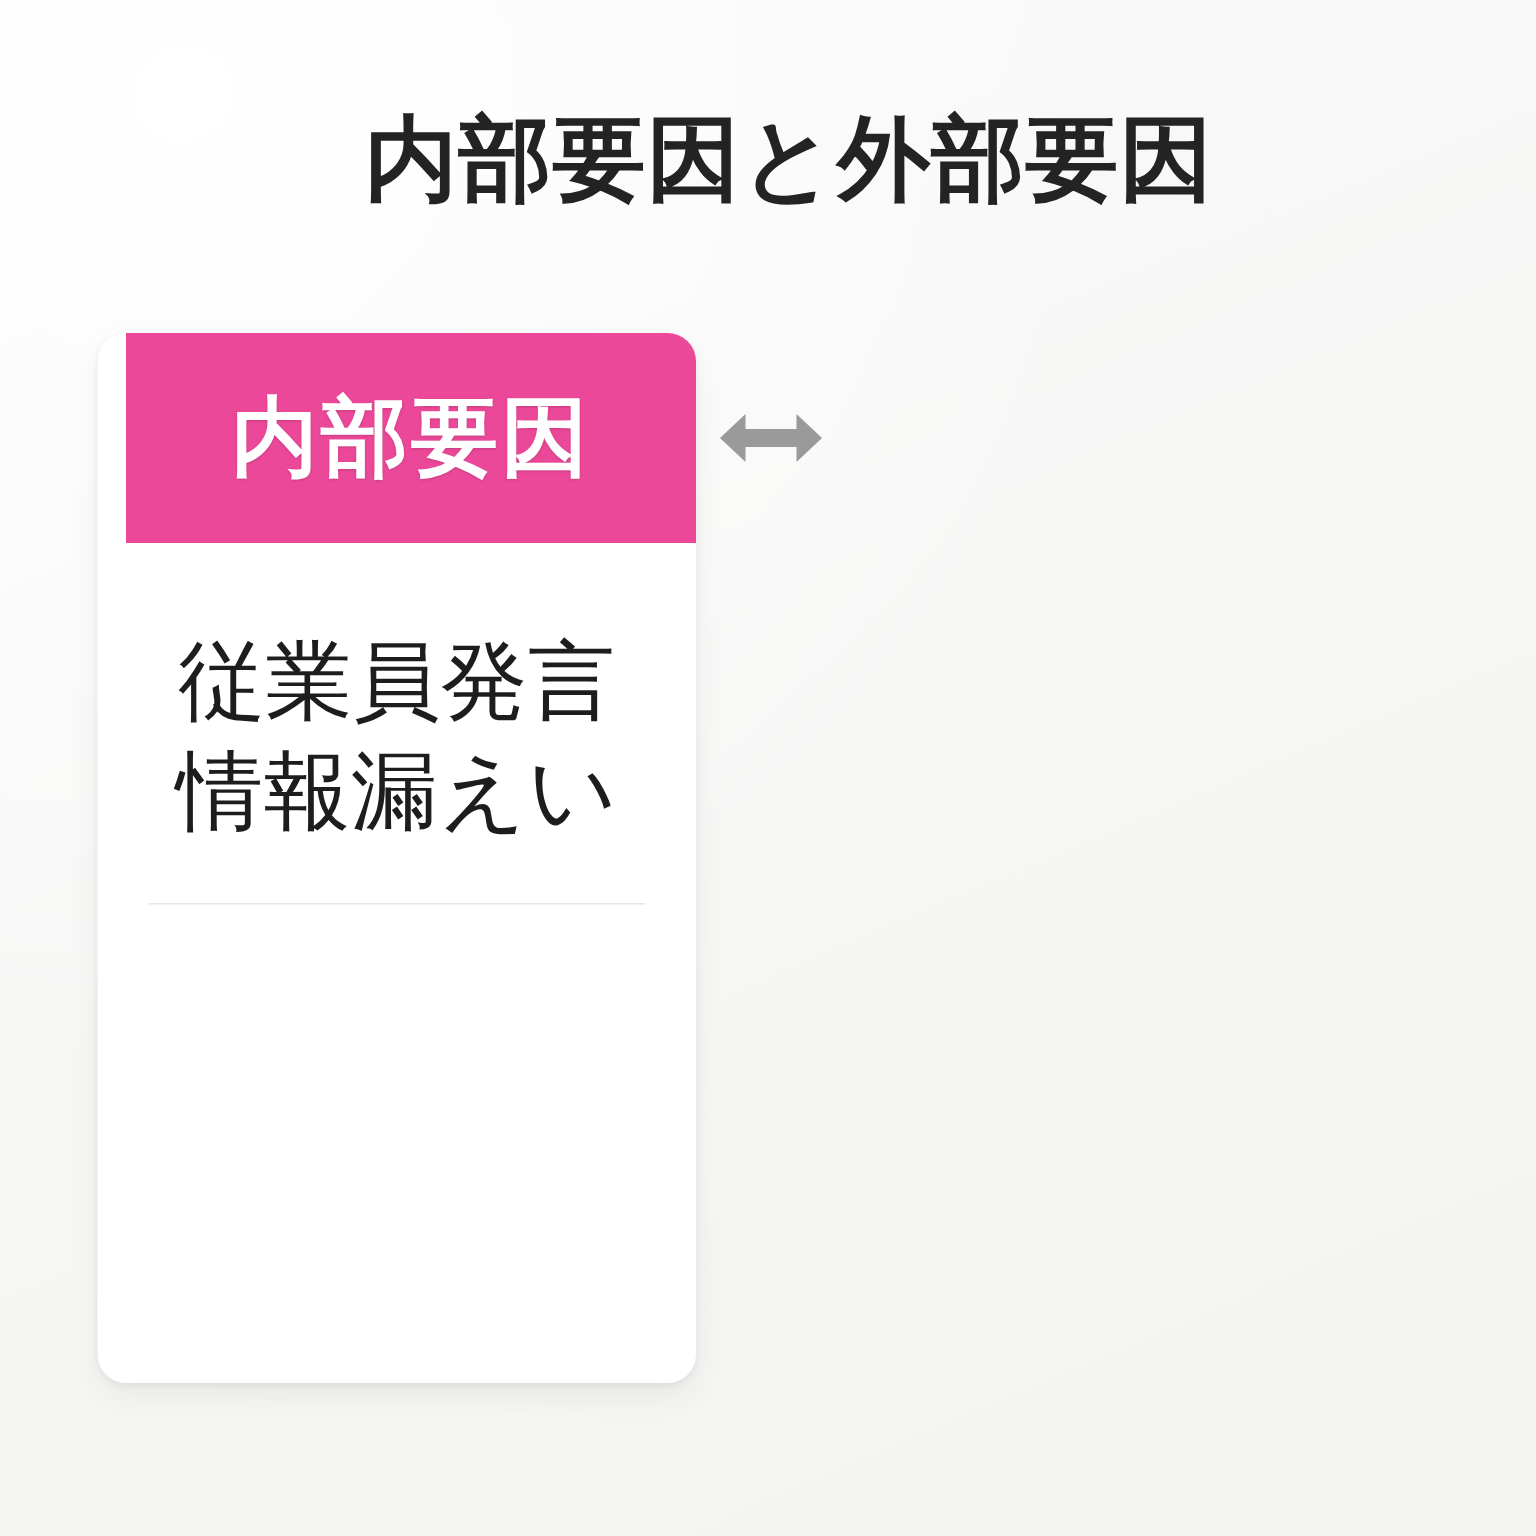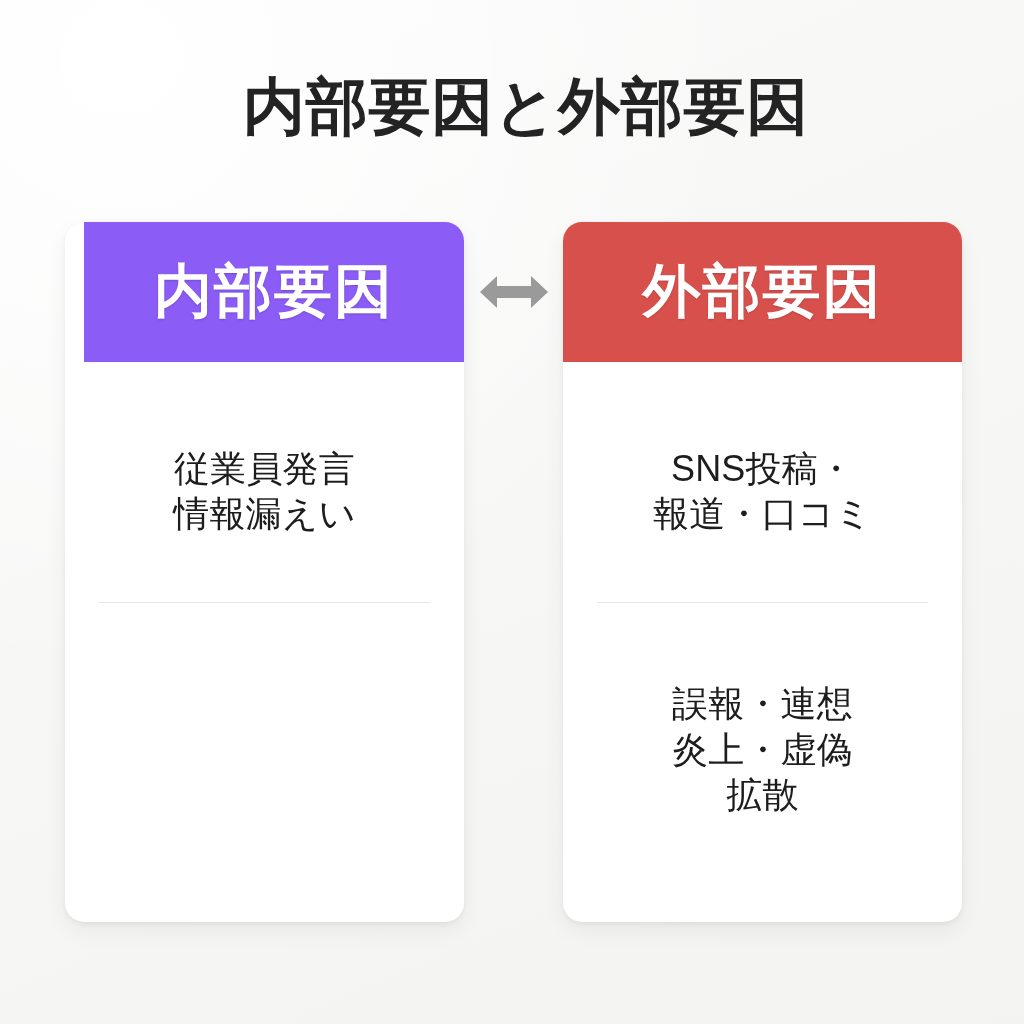--- a/index.html
+++ b/index.html
@@ -84,21 +84,21 @@
     display: flex;
     flex-direction: column;
   }
 
   .card-item {
     flex: 0 0 auto;
     display: flex;
     align-items: center;
     justify-content: center;
     text-align: center;
-    font-size: 36px;
+    font-size: 58px;
     line-height: 1.26;
     font-weight: 400;
     color: #1d1d1d;
     letter-spacing: 0.005em;
     padding: 0 4px;
   }
 
   .card-item--first { height: 222px; }
   .card-item--rest  { flex: 1 1 auto; }
 
@@ -126,35 +126,27 @@
 </head>
 <body>
 
 <div class="canvas" style="background-color: rgb(248, 248, 247);"></div>
 
 <h1 class="page-title">内部要因と外部要因</h1>
 
 <div class="cards">
 
   <section class="card card--internal">
-    <header class="card-header" style="background: #8b5cf6; margin-left: 19px;">内部要因</header>
+    <header class="card-header" style="background: #ec4899; margin-left: 19px;">内部要因</header>
     <div class="card-body">
       <div class="card-item card-item--first">従業員発言<br>情報漏えい</div>
       <div class="card-divider"></div>
     </div>
   </section>
 
-  <section class="card card--external">
-    <header class="card-header" style="background: rgb(216, 80, 76);">外部要因</header>
-    <div class="card-body">
-      <div class="card-item card-item--first">SNS投稿・<br>報道・口コミ</div>
-      <div class="card-divider"></div>
-      <div class="card-item card-item--rest">誤報・連想<br>炎上・虚偽<br>拡散</div>
-    </div>
-  </section>
 
 </div>
 
 <div class="connector">
   <span>
     <svg width="72" height="40" viewBox="0 0 72 40" aria-hidden="true">
       <path d="M2 20 L19 4 L19 14 L53 14 L53 4 L70 20 L53 36 L53 26 L19 26 L19 36 Z" fill="#9a9a9a"></path>
     </svg>
   </span>
 </div>

